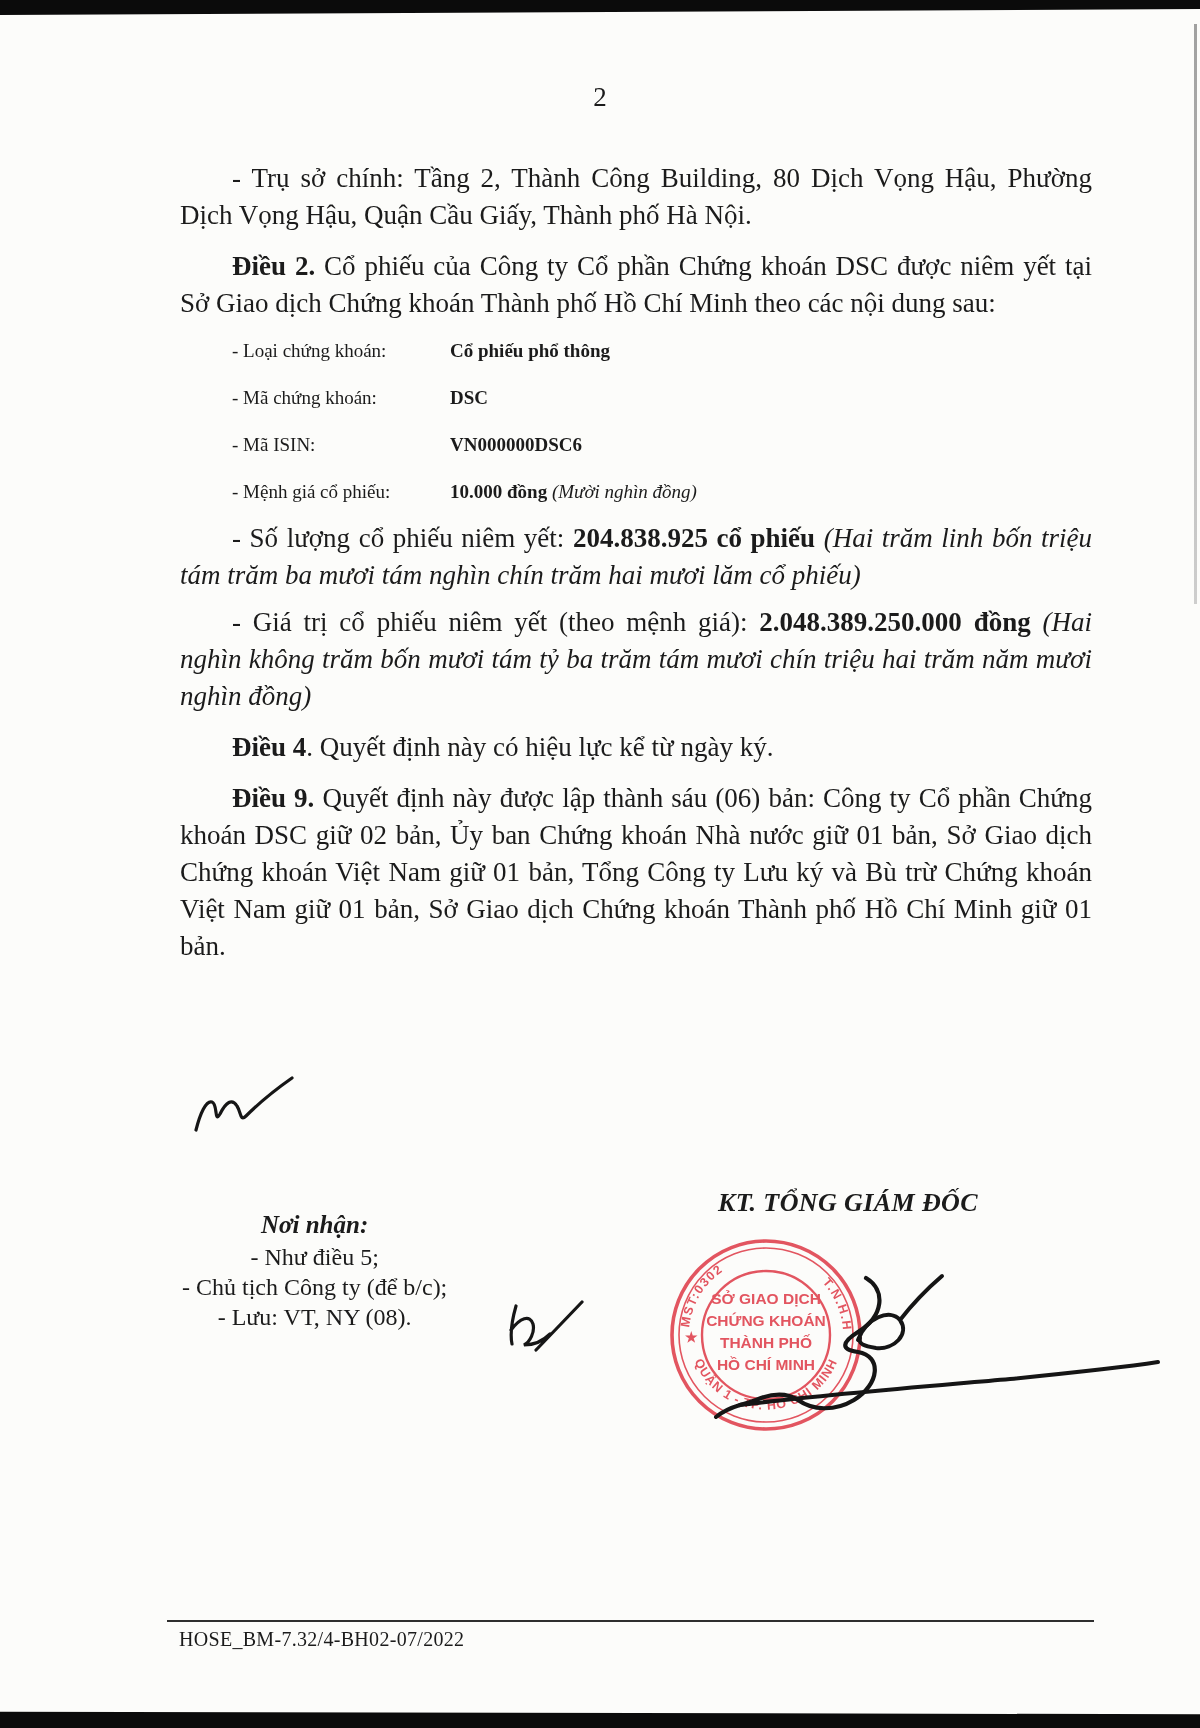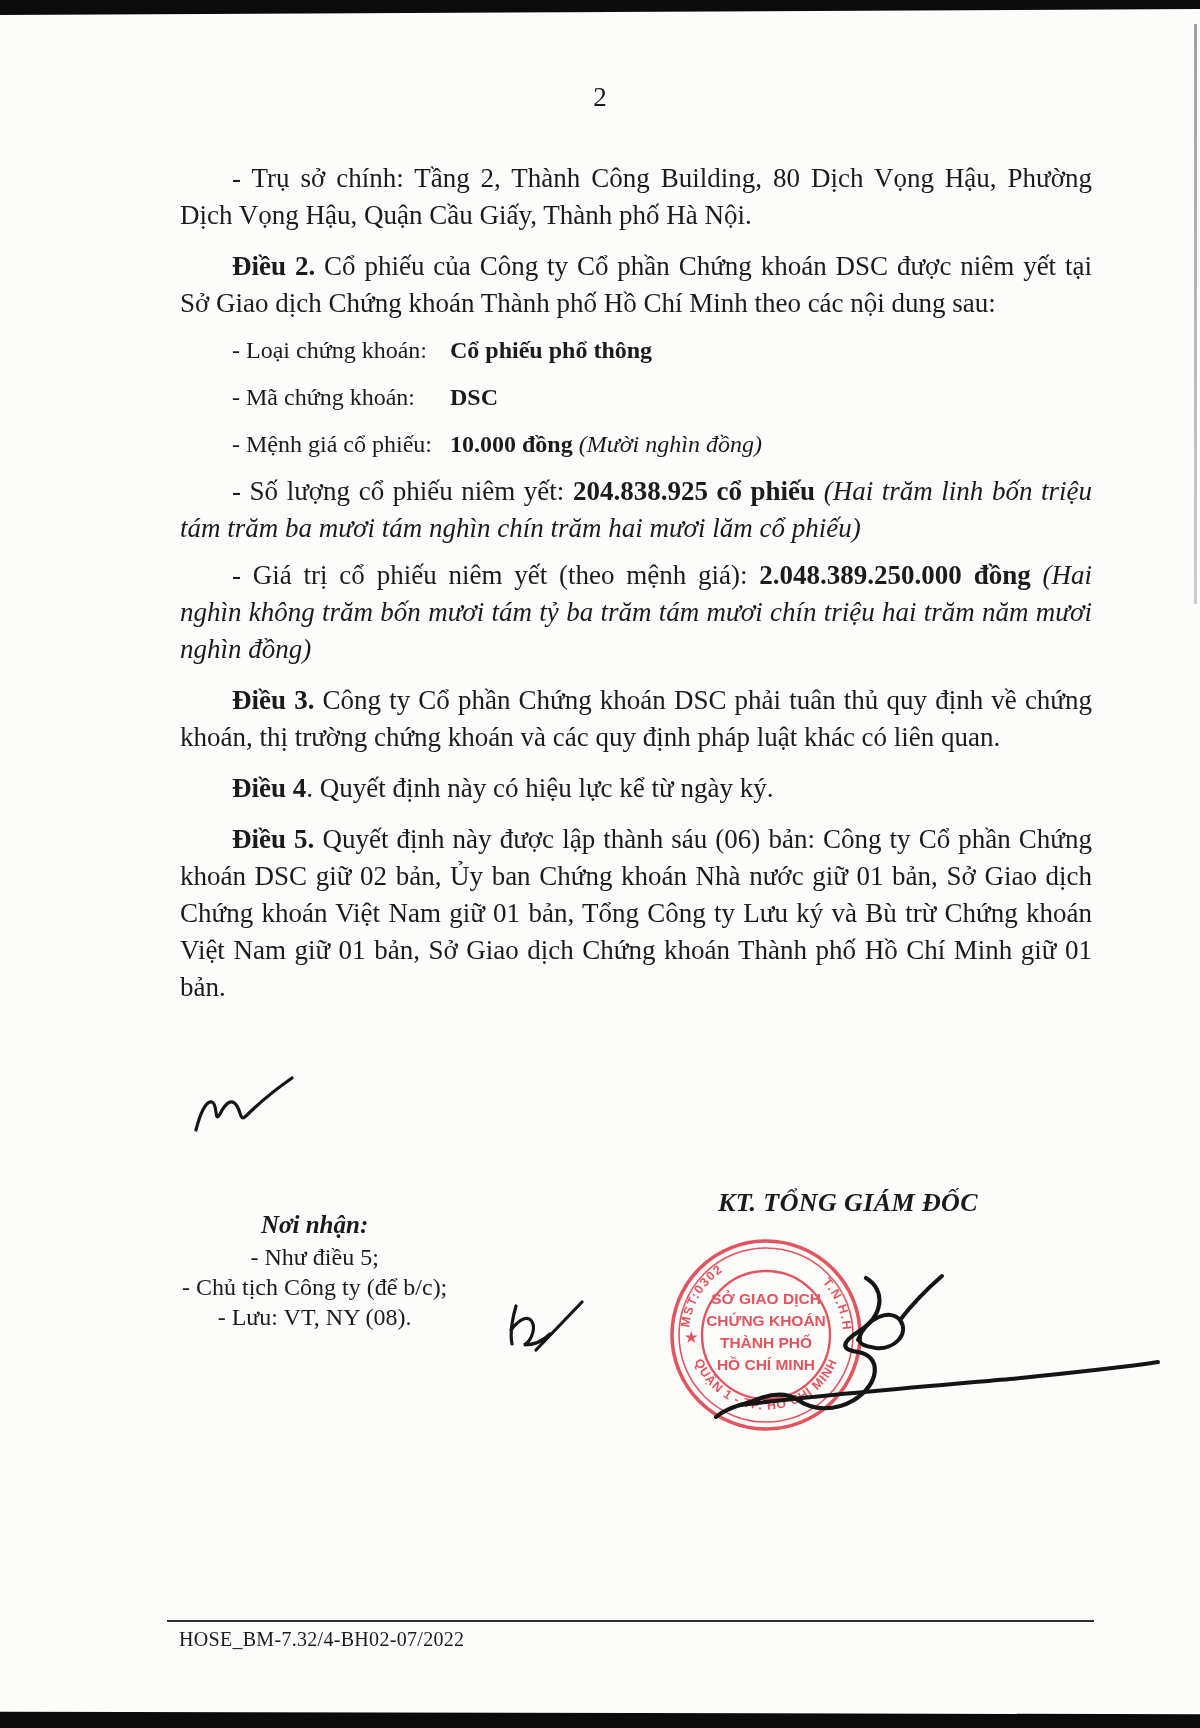--- a/index.html
+++ b/index.html
@@ -9,21 +9,21 @@
         transform:rotate(-0.28deg);}
   .scan-bar-bottom{position:absolute;left:-12px;right:-12px;top:1713px;height:26px;background:#0b0b0b;
         transform:rotate(0.12deg);}
   .scan-edge-right{position:absolute;left:1194px;top:24px;width:3px;height:580px;
         background:linear-gradient(#6f6f6f,#b5b5b5);opacity:.65;}
   .page-number{position:absolute;top:82px;left:0;width:100%;text-align:center;font-size:27px;}
   .doc-body{position:absolute;left:180px;top:160px;width:912px;}
   .para{margin:14px 0 0;text-indent:52px;text-align:justify;font-size:27px;line-height:37px;}
   .para.first{margin-top:0;}
   .para.tight{margin-top:10px;}
-  .row{margin:10px 0 0 52px;display:flex;font-size:24px;line-height:37px;}
+  .row{margin:10px 0 0 52px;display:flex;font-size:19px;line-height:37px;}
   .row .lbl{width:218px;flex:0 0 auto;}
   .b{font-weight:bold;}
   .i{font-style:italic;}
   .recipients{position:absolute;left:182px;top:1210px;font-size:24px;line-height:30px;text-align:center;}
   .rc-title{font-size:25px;font-weight:bold;font-style:italic;margin-bottom:2px;}
   .sig-titles{position:absolute;left:618px;top:1184px;width:460px;text-align:center;
         font-size:26px;font-weight:bold;line-height:37px;letter-spacing:.4px;z-index:3;font-style:italic;}
   .seal{position:absolute;left:669px;top:1238px;width:194px;height:194px;opacity:.93;z-index:2;}
   .ink{position:absolute;left:0;top:0;width:1200px;height:1728px;z-index:4;pointer-events:none;}
   .signer-name{position:absolute;left:718px;top:1410px;width:260px;text-align:center;
@@ -50,33 +50,36 @@
 
     <div class="row">
       <span class="lbl">- Loại chứng khoán:</span>
       <span class="b">Cổ phiếu phổ thông</span>
     </div>
     <div class="row">
       <span class="lbl">- Mã chứng khoán:</span>
       <span class="b">DSC</span>
     </div>
     <div class="row">
+      <span class="lbl">- Mã ISIN:</span>
+      <span class="b">VN000000DSC6</span>
+    </div>
+    <div class="row">
       <span class="lbl">- Mệnh giá cổ phiếu:</span>
       <span><span class="b">10.000 đồng</span><span class="i"> (Mười nghìn đồng)</span></span>
     </div>
 
     <p class="para tight"><span>- Số lượng cổ phiếu niêm yết: </span><span class="b">204.838.925 cổ phiếu</span><span class="i"> (Hai trăm linh bốn triệu tám trăm ba mươi tám nghìn chín trăm hai mươi lăm cổ phiếu)</span></p>
 
     <p class="para tight"><span>- Giá trị cổ phiếu niêm yết (theo mệnh giá): </span><span class="b">2.048.389.250.000 đồng</span><span class="i"> (Hai nghìn không trăm bốn mươi tám tỷ ba trăm tám mươi chín triệu hai trăm năm mươi nghìn đồng)</span></p>
 
-    <p class="para"><span class="b">Điều 3.</span><span> Công ty Cổ phần Chứng khoán DSC phải tuân thủ quy định về chứng khoán, thị trường chứng khoán và các quy định pháp luật khác có liên quan.</span></p>
 
     <p class="para"><span class="b">Điều 4</span><span>. Quyết định này có hiệu lực kể từ ngày ký.</span></p>
 
-    <p class="para"><span class="b">Điều 5.</span><span> Quyết định này được lập thành sáu (06) bản: Công ty Cổ phần Chứng khoán DSC giữ 02 bản, Ủy ban Chứng khoán Nhà nước giữ 01 bản, Sở Giao dịch Chứng khoán Việt Nam giữ 01 bản, Tổng Công ty Lưu ký và Bù trừ Chứng khoán Việt Nam giữ 01 bản, Sở Giao dịch Chứng khoán Thành phố Hồ Chí Minh giữ 01 bản.</span></p>
+    <p class="para"><span class="b">Điều 9.</span><span> Quyết định này được lập thành sáu (06) bản: Công ty Cổ phần Chứng khoán DSC giữ 02 bản, Ủy ban Chứng khoán Nhà nước giữ 01 bản, Sở Giao dịch Chứng khoán Việt Nam giữ 01 bản, Tổng Công ty Lưu ký và Bù trừ Chứng khoán Việt Nam giữ 01 bản, Sở Giao dịch Chứng khoán Thành phố Hồ Chí Minh giữ 01 bản.</span></p>
   </div>
 
   <div class="recipients">
     <div class="rc-title">Nơi nhận:</div>
     <div>- Như điều 5;</div>
     <div>- Chủ tịch Công ty (để b/c);</div>
     <div>- Lưu: VT, NY (08).</div>
   </div>
 
   <div class="sig-titles">

